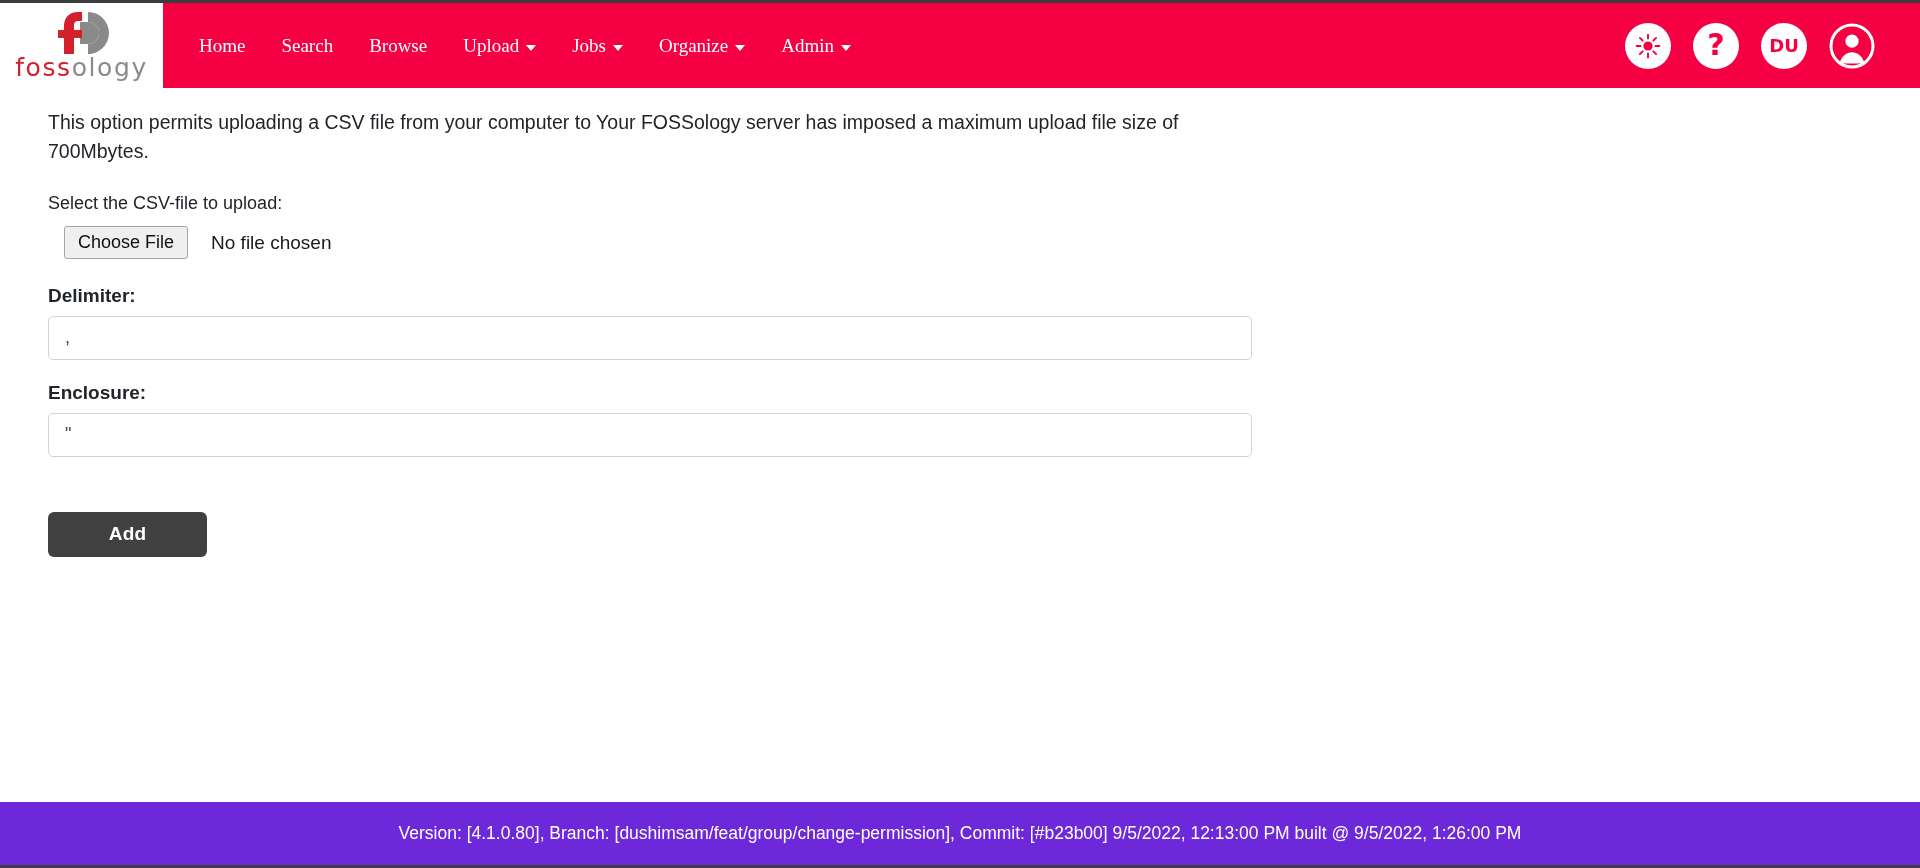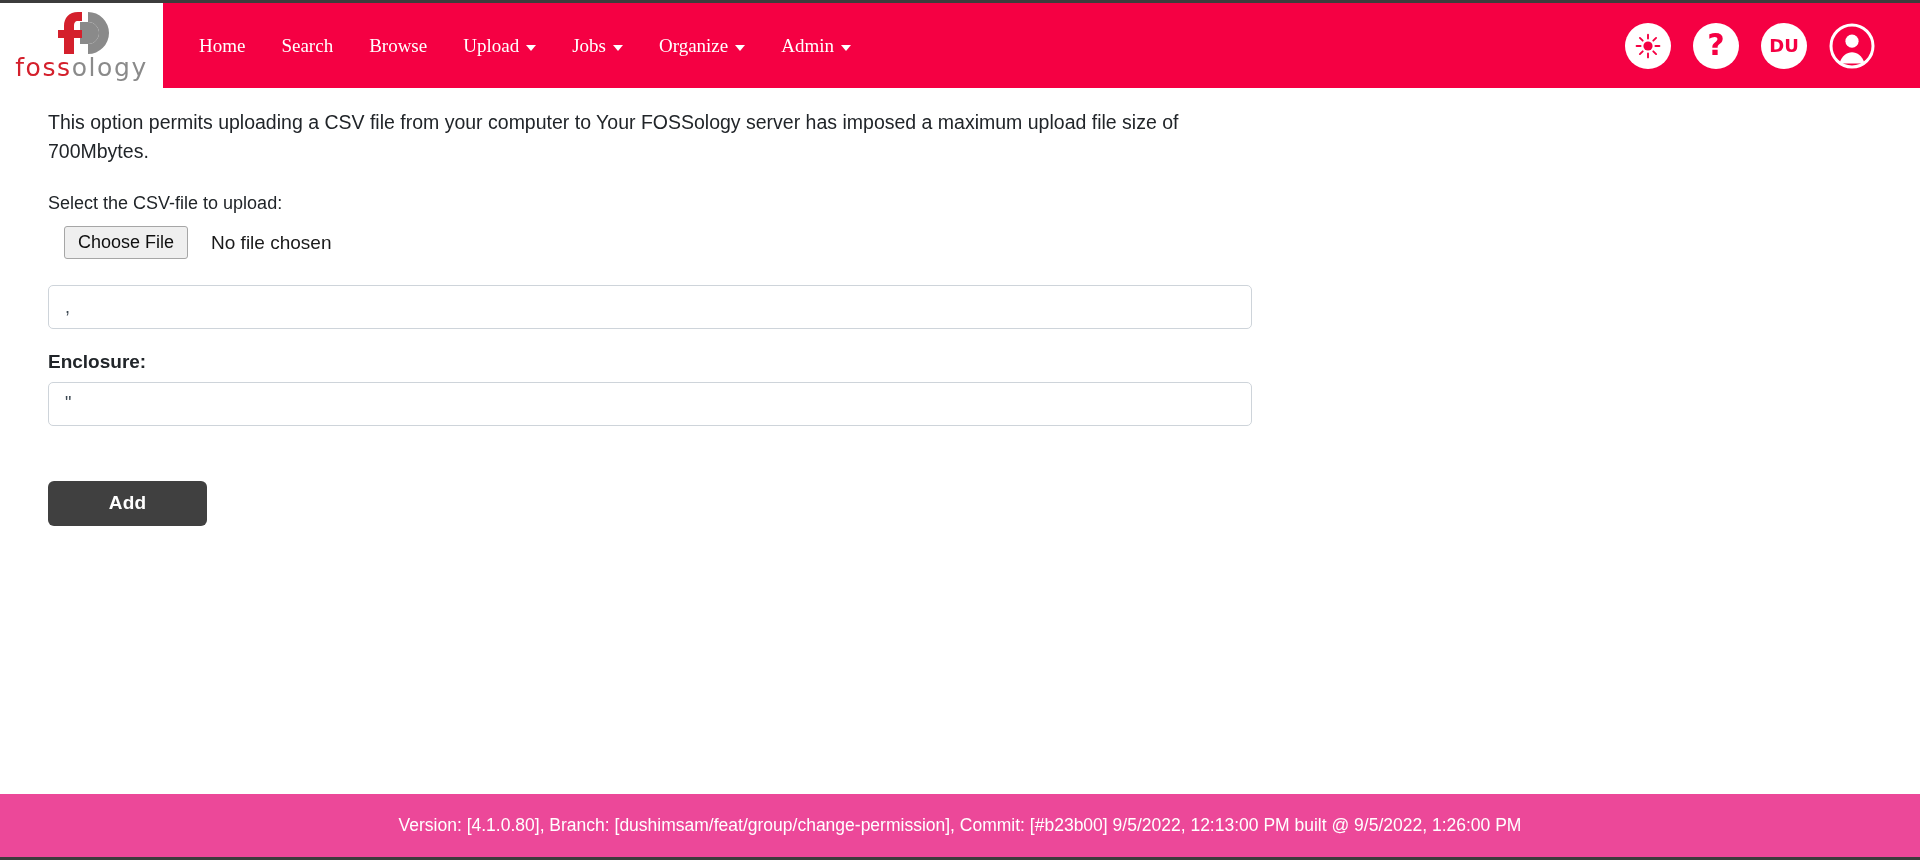--- a/index.html
+++ b/index.html
@@ -211,24 +211,24 @@
     font-weight: bold;
     font-family: "Liberation Sans", sans-serif;
     cursor: pointer;
     letter-spacing: 0.2px;
   }
 
   
   .footer {
     position: absolute;
     left: 0;
-    bottom: 8px;
+    bottom: 0;
     width: 100%;
     height: 66px;
-    background: #ec4899;
+    background: #6d28d9;
     display: flex;
     align-items: center;
     justify-content: center;
     border-bottom: 3px solid #3c3c3c;
   }
   .footer-text {
     color: #ffffff;
     font-size: 17.5px;
     line-height: 1;
     text-align: center;
@@ -323,20 +323,21 @@
 
   <p class="page-desc">This option permits uploading a CSV file from your computer to Your FOSSology server has imposed a maximum upload file size of 700Mbytes.</p>
 
   <p class="field-label-plain">Select the CSV-file to upload:</p>
 
   <div class="file-row">
     <button class="choose-file-btn">Choose File</button>
     <span class="file-status">No file chosen</span>
   </div>
 
+  <label class="form-label">Delimiter:</label>
   <input class="text-input" type="text" value="," style="">
 
   <label class="form-label">Enclosure:</label>
   <input class="text-input" type="text" value="&quot;" style="">
 
   <button class="add-btn">Add</button>
 
 </main>
 
 <footer class="footer">

